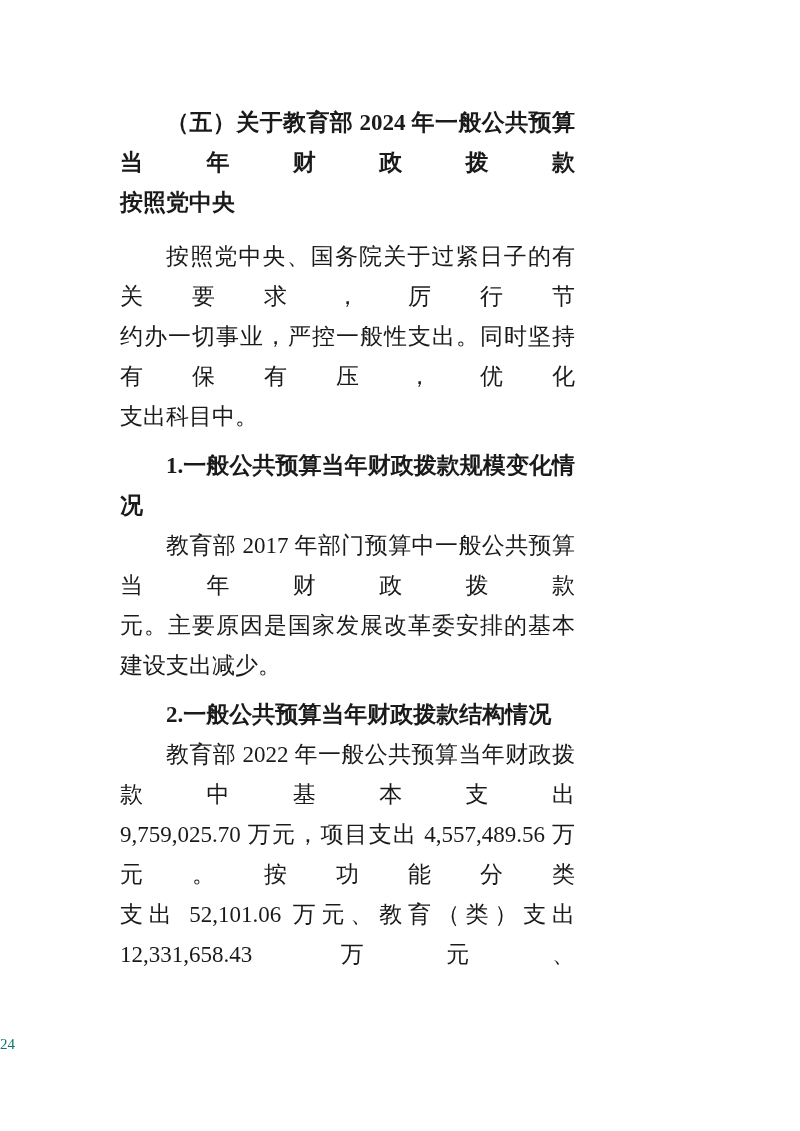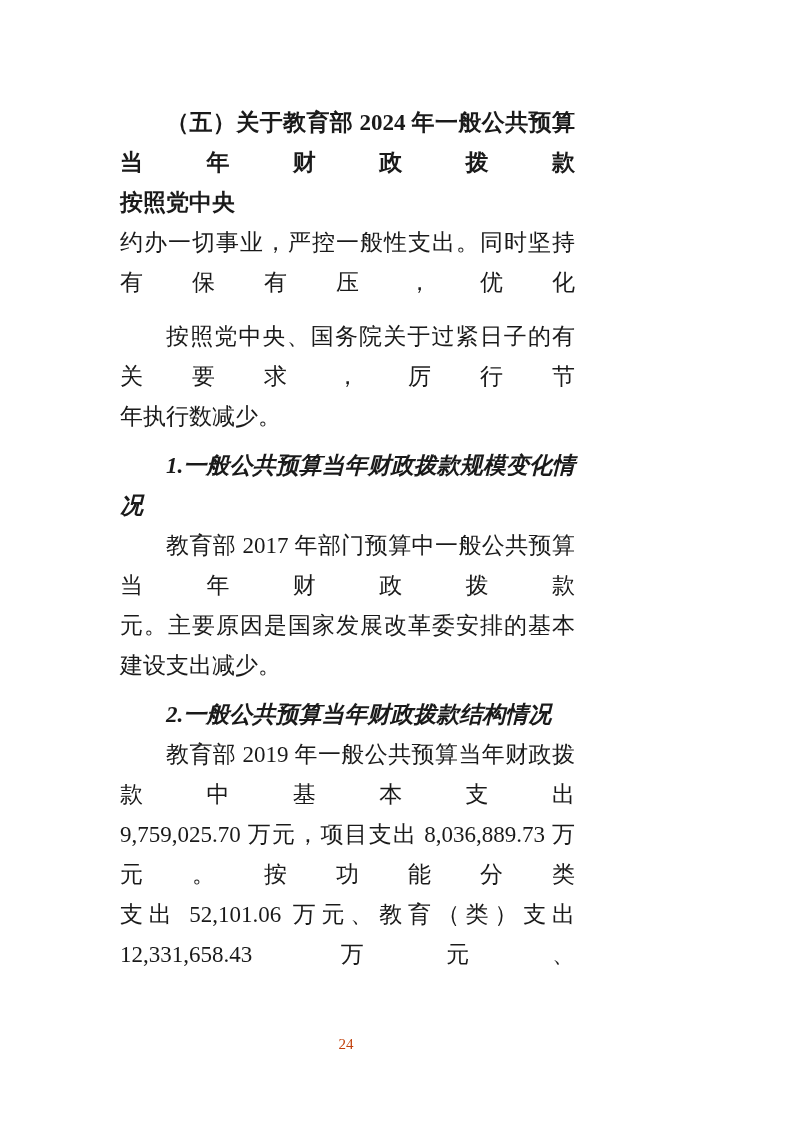--- a/index.html
+++ b/index.html
@@ -33,50 +33,49 @@
     text-indent: 2em;
   }
   .bold {
     font-weight: 700;
   }
   .block-gap {
     margin-top: 14px;
   }
   .heading-gap {
     margin-top: 9px;
-    font-style: italic;
   }
   .page-number {
     position: absolute;
     top: 1033px;
     left: 0;
     width: 100%;
-    text-align: center;
+    text-align: left;
     font-size: 15px;
     line-height: 22px;
-    color: #c2410c;
+    color: #0f766e;
     font-family: "Liberation Serif", "DejaVu Serif", serif;
   }
 </style>
 </head>
 <body>
 
 <div class="page">
 
   <p class="line bold indent">（五）关于教育部 2024 年一般公共预算当年财政拨款</p>
   <p class="line bold last">按照党中央</p>
 
+  <p class="line indent block-gap">按照党中央、国务院关于过紧日子的有关要求，厉行节</p>
   <p class="line">约办一切事业，严控一般性支出。同时坚持有保有压，优化</p>
-  <p class="line indent block-gap">按照党中央、国务院关于过紧日子的有关要求，厉行节</p>
-  <p class="line last">年执行数减少。</p>
+  <p class="line last">支出科目中。</p>
 
   <p class="line bold indent last heading-gap">1.一般公共预算当年财政拨款规模变化情况</p>
   <p class="line indent">教育部 2017 年部门预算中一般公共预算当年财政拨款</p>
   <p class="line last">元。主要原因是国家发展改革委安排的基本建设支出减少。</p>
 
   <p class="line bold indent last heading-gap">2.一般公共预算当年财政拨款结构情况</p>
-  <p class="line indent">教育部 2019 年一般公共预算当年财政拨款中基本支出</p>
-  <p class="line">9,759,025.70 万元，项目支出 8,036,889.73 万元。按功能分类</p>
+  <p class="line indent">教育部 2022 年一般公共预算当年财政拨款中基本支出</p>
+  <p class="line">9,759,025.70 万元，项目支出 4,557,489.56 万元。按功能分类</p>
   <p class="line">支出 52,101.06 万元、教育（类）支出 12,331,658.43 万元、</p>
 
   <div class="page-number">24</div>
 
 </div>
 
 </body></html>

